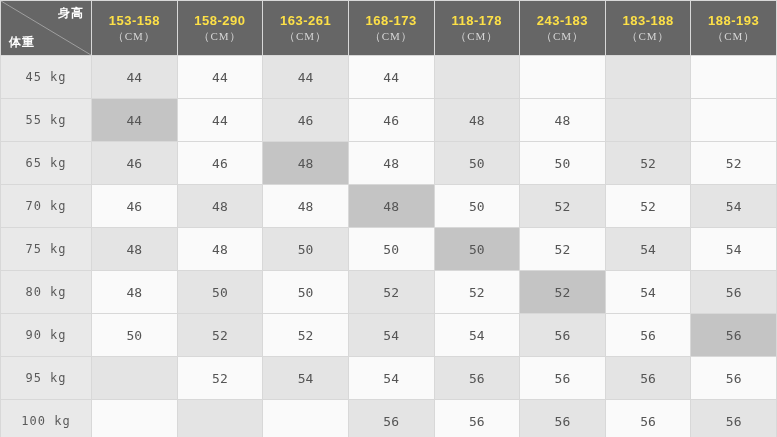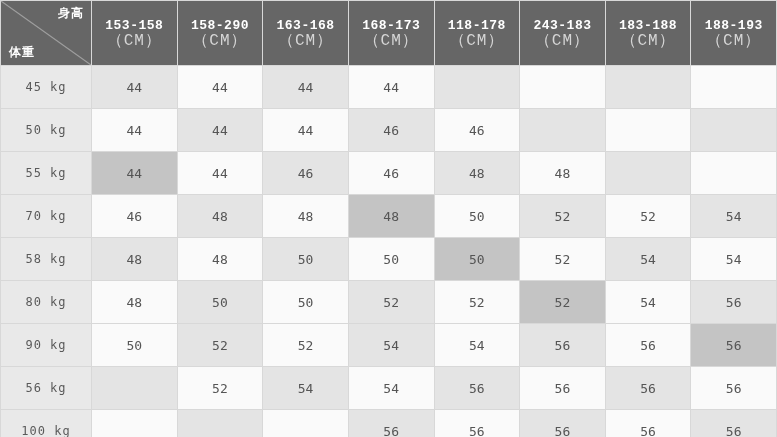--- a/index.html
+++ b/index.html
@@ -40,21 +40,21 @@
   }
   th.corner {
     width: 90px;
     position: relative;
     background: #666666;
     padding: 0;
   }
   .corner-inner {
     position: relative;
     width: 100%;
-    height: 64px;
+    height: 54px;
     overflow: hidden;
   }
   .corner-inner .diag {
     position: absolute;
     left: 0; top: 0;
     width: 100%; height: 100%;
     pointer-events: none;
   }
   .corner-inner .lbl-h {
     position: absolute;
@@ -73,32 +73,32 @@
     font-family: "DejaVu Sans", "Liberation Sans", sans-serif;
     font-size: 12px;
     font-weight: bold;
     color: #ffffff;
     letter-spacing: 1px;
   }
   .col-head .range {
     display: block;
     font-size: 13px;
     font-weight: bold;
-    color: #ffffff;
+    color: #fde047;
     line-height: 17px;
-    font-family: Liberation Mono, monospace;
+    font-family: Liberation Sans, sans-serif;
   }
   .col-head .unit {
     display: block;
-    font-size: 16px;
+    font-size: 11px;
     font-weight: normal;
     color: #d6d6d6;
     line-height: 15px;
     letter-spacing: 1px;
-    font-family: Liberation Mono, monospace;
+    font-family: Liberation Serif, serif;
   }
 
   
   tbody tr { height: 43px; }
   td.rowhead {
     background: #e9e9e9;
     color: #5a5a5a;
     font-size: 12px;
     letter-spacing: 1px;
     border-right: 1px solid #cfcfcf;
@@ -133,21 +133,21 @@
 
       <th class="col-head">
         <span class="range">153-158</span>
         <span class="unit">（CM）</span>
       </th>
       <th class="col-head">
         <span class="range">158-290</span>
         <span class="unit">（CM）</span>
       </th>
       <th class="col-head">
-        <span class="range">163-168</span>
+        <span class="range">163-261</span>
         <span class="unit">（CM）</span>
       </th>
       <th class="col-head">
         <span class="range">168-173</span>
         <span class="unit">（CM）</span>
       </th>
       <th class="col-head">
         <span class="range">118-178</span>
         <span class="unit">（CM）</span>
       </th>
@@ -169,56 +169,56 @@
       <tr>
         <td class="rowhead">45 kg</td>
         <td class="cell sh-mid">44</td>
         <td class="cell sh-light">44</td>
         <td class="cell sh-mid">44</td>
         <td class="cell sh-light">44</td>
         <td class="cell sh-mid"></td>
         <td class="cell sh-light"></td>
         <td class="cell sh-mid"></td>
         <td class="cell sh-light"></td>
-      </tr>
-      <tr>
-        <td class="rowhead">50 kg</td>
-        <td class="cell sh-light">44</td>
-        <td class="cell sh-mid">44</td>
-        <td class="cell sh-light">44</td>
-        <td class="cell sh-mid">46</td>
-        <td class="cell sh-light">46</td>
-        <td class="cell sh-mid"></td>
-        <td class="cell sh-light"></td>
-        <td class="cell sh-mid"></td>
       </tr>
       <tr>
         <td class="rowhead">55 kg</td>
         <td class="cell sh-dark">44</td>
         <td class="cell sh-light">44</td>
         <td class="cell sh-mid">46</td>
         <td class="cell sh-light">46</td>
         <td class="cell sh-mid">48</td>
         <td class="cell sh-light">48</td>
         <td class="cell sh-mid"></td>
         <td class="cell sh-light"></td>
       </tr>
       <tr>
+        <td class="rowhead">65 kg</td>
+        <td class="cell sh-mid">46</td>
+        <td class="cell sh-light">46</td>
+        <td class="cell sh-dark">48</td>
+        <td class="cell sh-light">48</td>
+        <td class="cell sh-mid">50</td>
+        <td class="cell sh-light">50</td>
+        <td class="cell sh-mid">52</td>
+        <td class="cell sh-light">52</td>
+      </tr>
+      <tr>
         <td class="rowhead">70 kg</td>
         <td class="cell sh-light">46</td>
         <td class="cell sh-mid">48</td>
         <td class="cell sh-light">48</td>
         <td class="cell sh-dark">48</td>
         <td class="cell sh-light">50</td>
         <td class="cell sh-mid">52</td>
         <td class="cell sh-light">52</td>
         <td class="cell sh-mid">54</td>
       </tr>
       <tr>
-        <td class="rowhead">58 kg</td>
+        <td class="rowhead">75 kg</td>
         <td class="cell sh-mid">48</td>
         <td class="cell sh-light">48</td>
         <td class="cell sh-mid">50</td>
         <td class="cell sh-light">50</td>
         <td class="cell sh-dark">50</td>
         <td class="cell sh-light">52</td>
         <td class="cell sh-mid">54</td>
         <td class="cell sh-light">54</td>
       </tr>
       <tr>
@@ -237,21 +237,21 @@
         <td class="cell sh-light">50</td>
         <td class="cell sh-mid">52</td>
         <td class="cell sh-light">52</td>
         <td class="cell sh-mid">54</td>
         <td class="cell sh-light">54</td>
         <td class="cell sh-mid">56</td>
         <td class="cell sh-light">56</td>
         <td class="cell sh-dark">56</td>
       </tr>
       <tr>
-        <td class="rowhead">56 kg</td>
+        <td class="rowhead">95 kg</td>
         <td class="cell sh-mid"></td>
         <td class="cell sh-light">52</td>
         <td class="cell sh-mid">54</td>
         <td class="cell sh-light">54</td>
         <td class="cell sh-mid">56</td>
         <td class="cell sh-light">56</td>
         <td class="cell sh-mid">56</td>
         <td class="cell sh-light">56</td>
       </tr>
       <tr>

